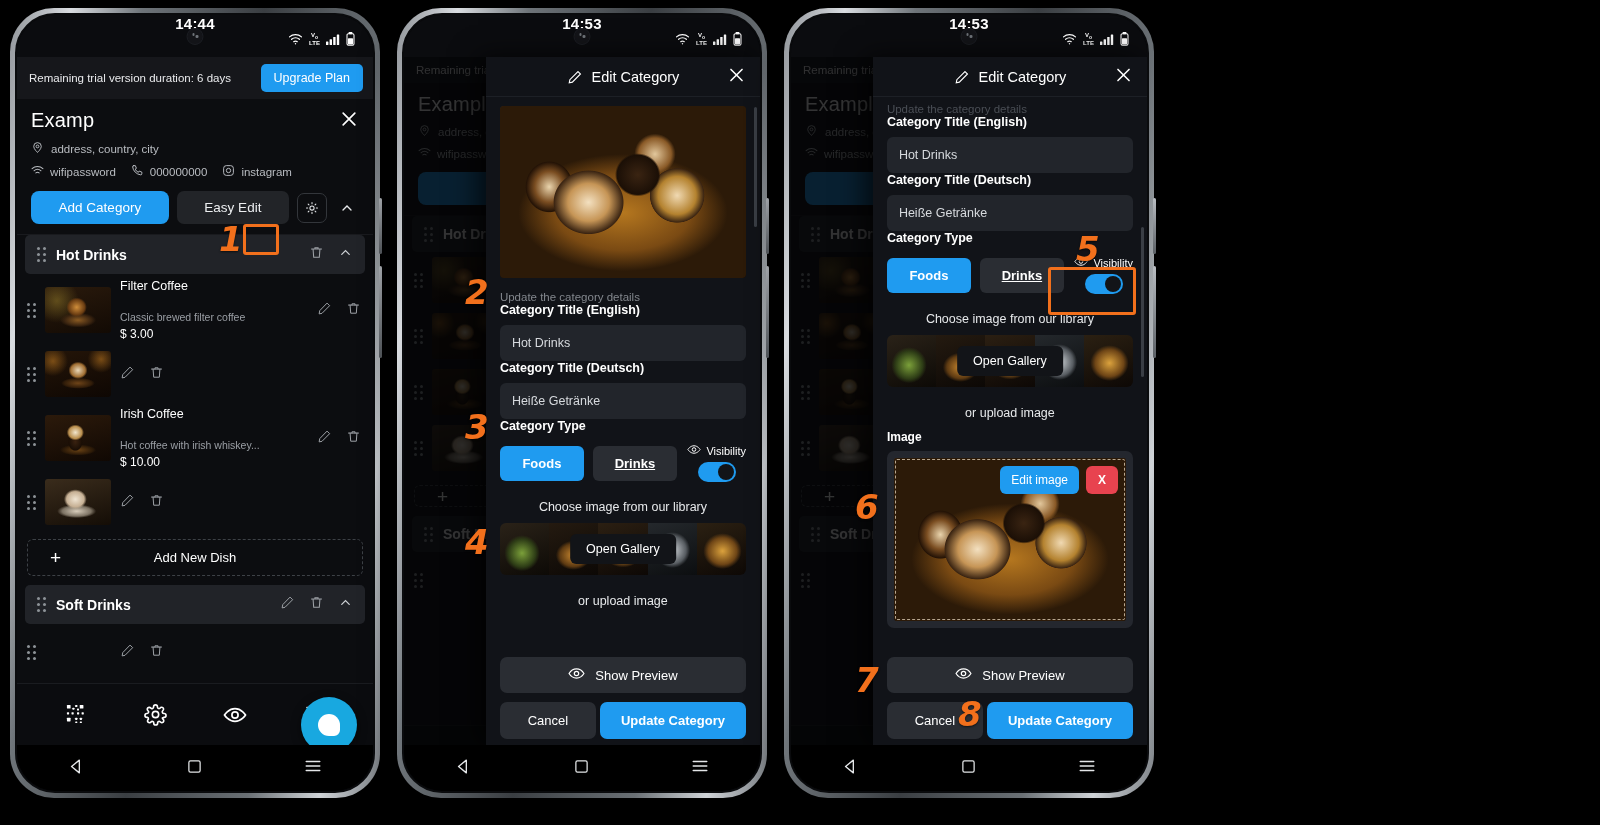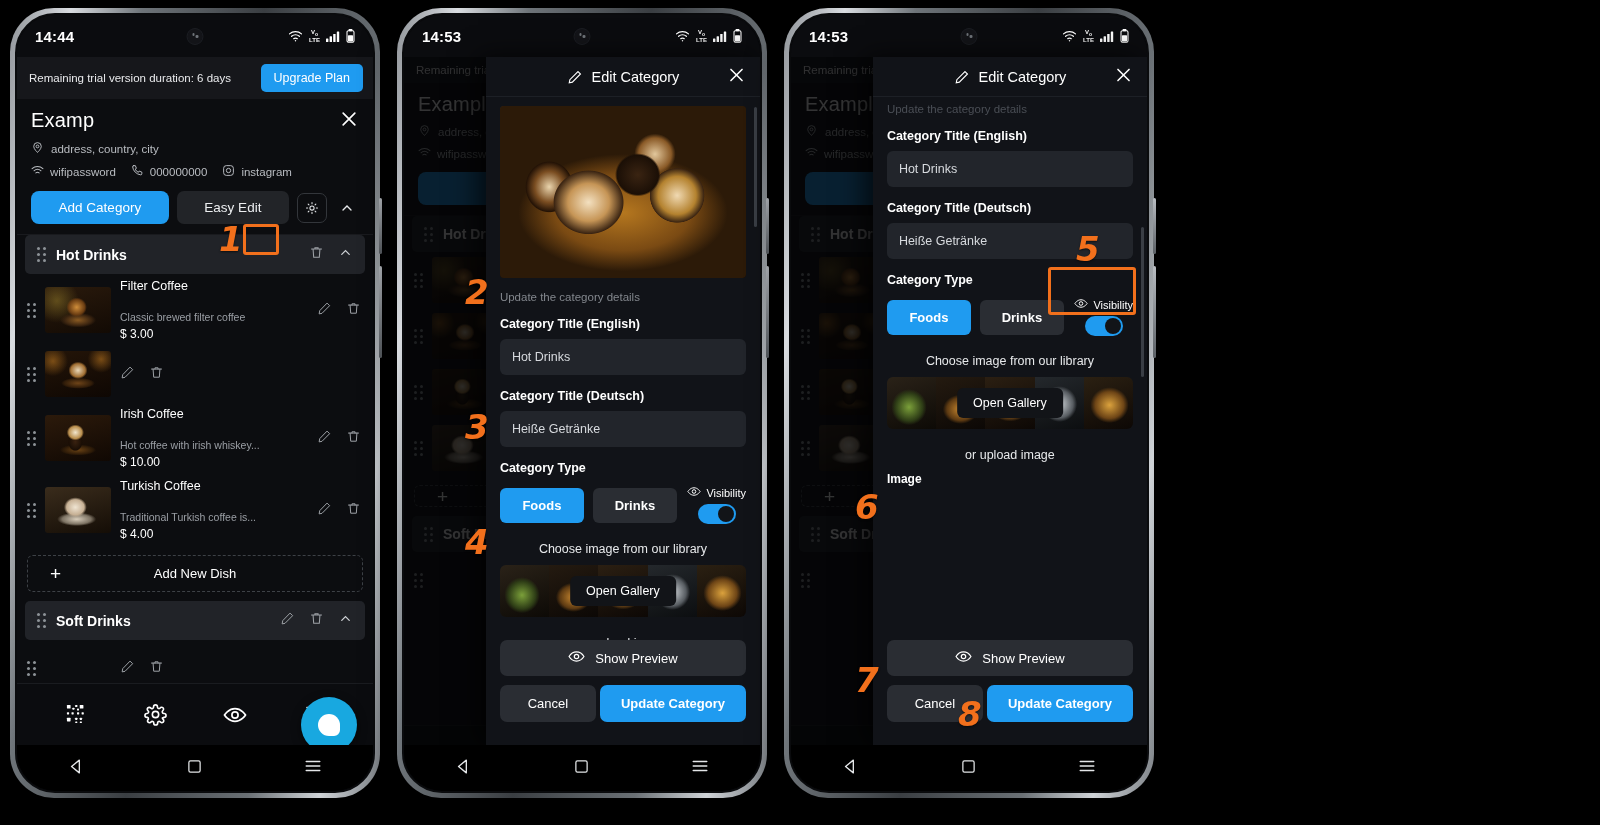--- a/index.html
+++ b/index.html
@@ -36,20 +36,21 @@
   .sidebtn{
     position:absolute; right:-2px; width:3px; border-radius:2px;
     background:linear-gradient(180deg,#b9bdc2,#5c6166);
   }
 
   
   .statusbar{
     height:42px; display:flex; align-items:center;
     padding:0 18px; color:#fff; position:relative;
     background:#0b0c0f;
+    flex-direction:column;
   }
   .clock{ font-size:15px; font-weight:700; letter-spacing:.2px; }
   .punch{
     position:absolute; left:50%; top:13px; transform:translateX(-50%);
     width:17px; height:17px; border-radius:50%;
     background:#131418; border:1px solid #1c1e23;
     display:flex; align-items:center; justify-content:center;
   }
   .punch i{ display:block; width:2.5px; height:2.5px; border-radius:50%; background:#6e7379; margin:0 .5px; }
   .punch i:first-child{ margin-bottom:4px; }
@@ -155,32 +156,32 @@
   .dlg-close{ position:absolute; right:14px; top:50%; transform:translateY(-50%); color:#fff; }
   .dlg-body{ flex:1; overflow:hidden; position:relative; padding:0 14px; }
   .scrollbar{
     position:absolute; right:3px; top:10px; width:3px; border-radius:2px;
     background:#3a3e45;
   }
   .hero{
     width:100%; height:172px; border-radius:4px; overflow:hidden; margin-top:9px;
   }
   .muted-note{ color:#83878d; font-size:11.5px; margin-top:13px; }
-  .field-label{ color:#fff; font-size:12.5px; font-weight:700; margin-top:14px; }
+  .field-label{ color:#fff; font-size:12.5px; font-weight:700; }
   .field-input{
     background:#22252b; border-radius:6px; padding:11px 12px; margin-top:8px;
     color:#d7dade; font-size:12.5px;
   }
   .typerow{ display:flex; align-items:center; gap:9px; margin-top:11px; }
   .seg{
     border-radius:6px; padding:10px 0; font-size:13px; font-weight:600;
     text-align:center; width:84px;
   }
   .seg.on{ background:#1f9bf0; color:#fff; }
-  .seg.off{ background:#2a2d33; color:#fff; }
+  .seg.off{ background:#2a2d33; color:#fff;text-decoration:underline; }
   .vis{ margin-left:auto; display:flex; flex-direction:column; align-items:center; gap:5px; }
   .vis-lbl{ display:flex; align-items:center; gap:5px; color:#fff; font-size:11px; }
   .switch{
     width:38px; height:20px; border-radius:11px; background:#1f9bf0;
     position:relative;
   }
   .switch::after{
     content:""; position:absolute; right:2px; top:2px;
     width:16px; height:16px; border-radius:50%; background:#121418;
   }
@@ -201,21 +202,21 @@
     margin-top:7px; background:#24272e; border-radius:7px; padding:7px;
     position:relative;
   }
   .img-inner{
     position:relative; width:100%; height:163px; border-radius:3px; overflow:hidden;
     outline:1px dashed #b9a78f; outline-offset:-2px;
   }
   .img-btns{ position:absolute; right:8px; top:8px; display:flex; gap:7px; }
   .edit-img{ background:#1f9bf0; color:#fff; font-size:12px; font-weight:500; border-radius:6px; padding:7px 11px; }
   .x-img{ background:#e8434f; color:#fff; font-size:12px; font-weight:600; border-radius:6px; padding:7px 12px; }
-  .dlg-foot{ padding:0 14px 23px 14px; }
+  .dlg-foot{ padding:0 14px 6px 14px; }
   .preview-btn{
     background:#2a2d33; border-radius:7px; padding:10px 0; color:#fff;
     font-size:13px; font-weight:500; display:flex; align-items:center;
     justify-content:center; gap:10px;
   }
   .foot-row{ display:flex; gap:4px; margin-top:9px;justify-content:space-between; }
   .cancel-btn{
     background:#2a2d33; color:#fff; border-radius:7px; padding:11px 0;
     font-size:13px; font-weight:500; text-align:center; width:96px;
   }
@@ -527,25 +528,20 @@
                 <span></span>
                 <span></span>
                 <span></span>
                 <span></span>
                 <span></span>
                 <span></span>
               </span>
             <span class="dish-thumb">
                 <span class="ph ph-turkish" style="display:block"></span>
               </span>
-            <span class="dish-mid">
-              <div class="dish-name">Turkish Coffee</div>
-              <div class="dish-desc">Traditional Turkish coffee is...</div>
-              <div class="dish-price">$ 4.00</div>
-            </span>
             <span class="dish-acts">
               <span>
                 <svg width="15" height="15" viewBox="0 0 24 24" fill="none" stroke="#9ea2a7" stroke-width="1.6" stroke-linecap="round">
                     <path d="M16.5 3.8l3.7 3.7L8 19.7l-4.6.9.9-4.6z"></path>
                   </svg>
               </span>
               <span>
                 <svg width="15" height="15" viewBox="0 0 24 24" fill="none" stroke="#9ea2a7" stroke-width="1.6" stroke-linecap="round">
                     <path d="M4 6.5h16M9.5 6.5V4.5h5v2M6.5 6.5l1 13h9l1-13"></path>
                   </svg>
@@ -1154,20 +1150,29 @@
             <div class="gallery">
               <span class="g ph ph-g1"></span>
                 <span class="g ph ph-g2"></span>
                 <span class="g ph ph-g3"></span>
                 <span class="g ph ph-g4"></span>
                 <span class="g ph ph-g5"></span>
               <span class="ovl">Open Gallery</span>
             </div>
             <div class="or-note">or upload image</div>
             <div class="img-label">Image</div>
+            <div class="img-box">
+              <div class="img-inner">
+                <span class="ph ph-coffee-tray" style="display:block"></span>
+                <span class="img-btns">
+                  <span class="edit-img">Edit image</span>
+                  <span class="x-img">X</span>
+                </span>
+              </div>
+            </div>
           </div>
           <div class="dlg-foot">
             <div class="preview-btn">
               <span><svg width="17" height="13" viewBox="0 0 24 18" fill="none" stroke="#fff" stroke-width="1.7">
                     <path d="M1.5 9S5.3 2.6 12 2.6 22.5 9 22.5 9 18.7 15.4 12 15.4 1.5 9 1.5 9z"></path>
                     <circle cx="12" cy="9" r="3.1"></circle>
                   </svg></span>
               <span>Show Preview</span>
             </div>
             <div class="foot-row">

